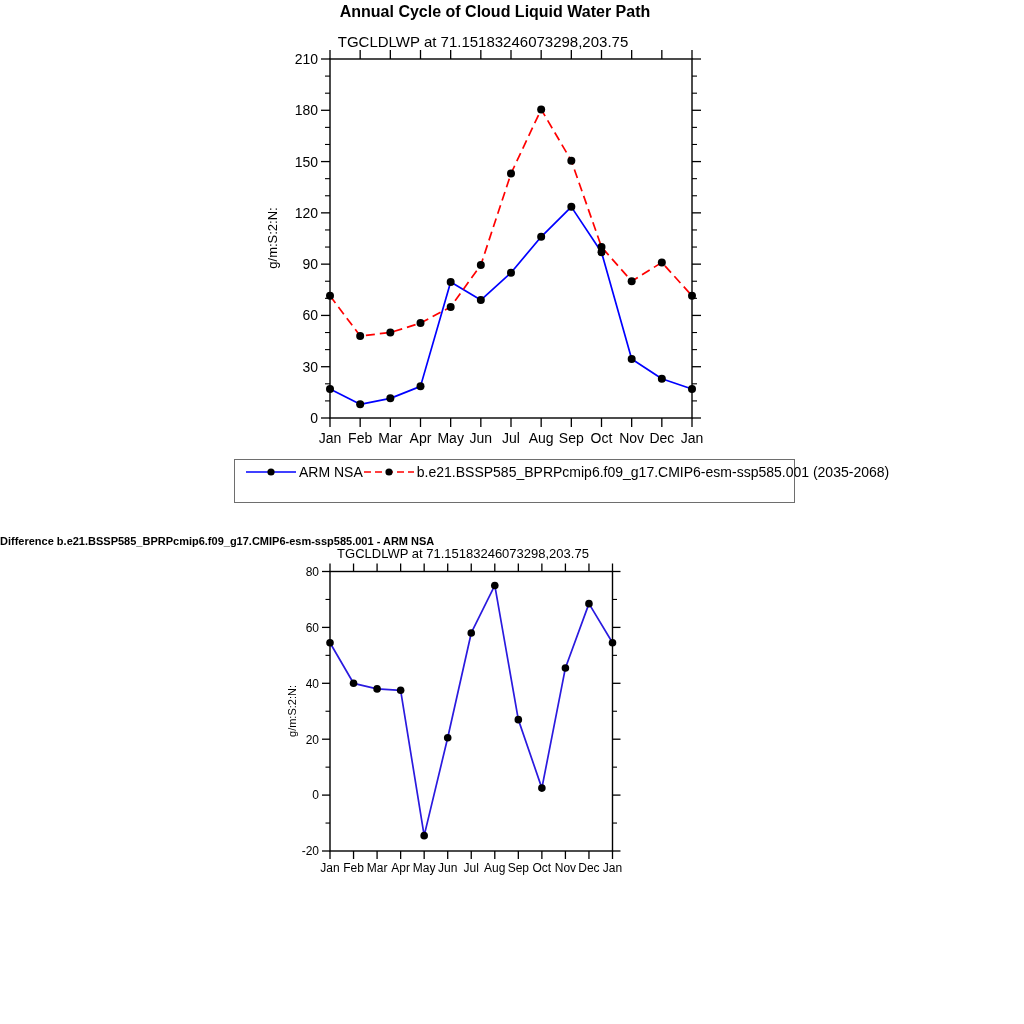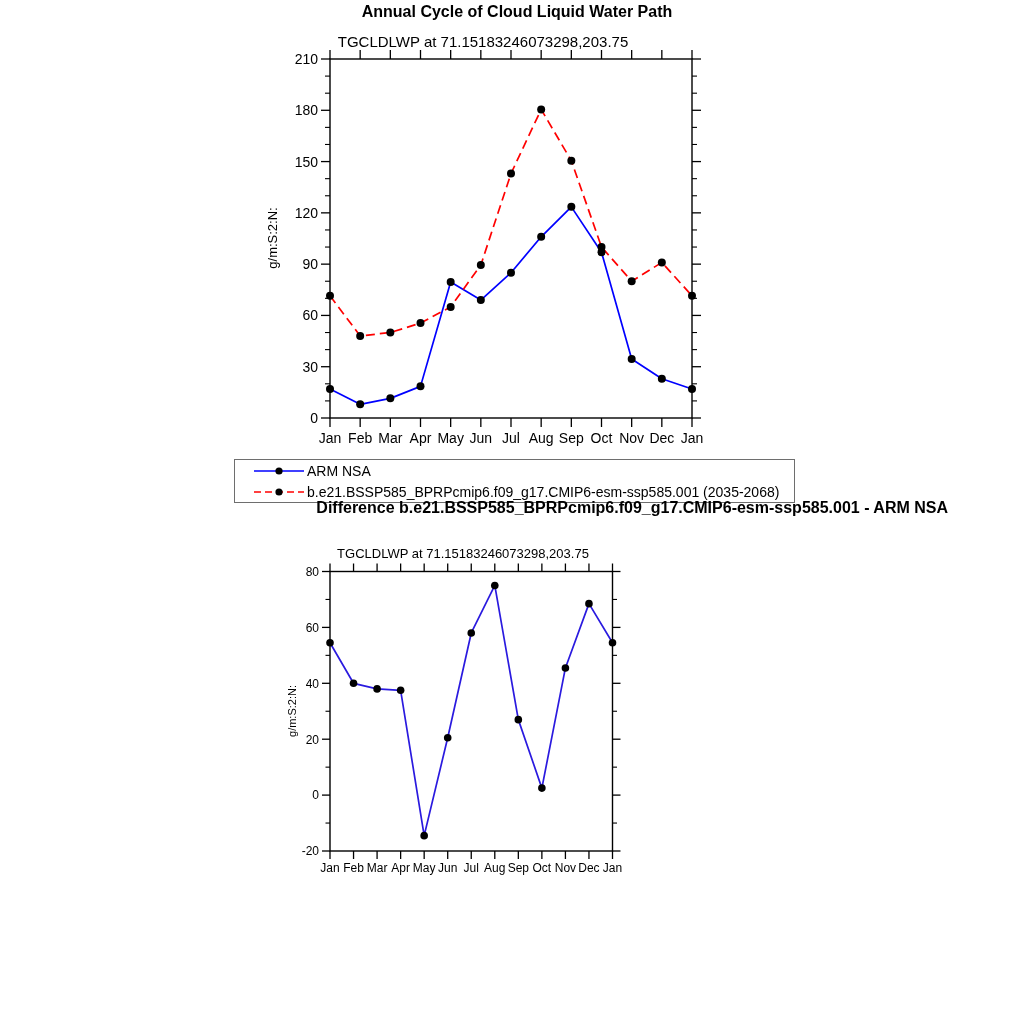--- a/index.html
+++ b/index.html
@@ -1,29 +1,29 @@
 <!DOCTYPE html>
 <html><head>
 <meta charset="utf-8">
 <style>
   html,body{margin:0;padding:0;background:#ffffff;}
   body{width:1024px;height:1024px;position:relative;overflow:hidden;
        font-family:"Liberation Sans",sans-serif;color:#000;}
   .abs{position:absolute;}
-  .title1{left:0;top:3px;width:990px;text-align:center;font-size:16px;font-weight:bold;padding-left:22px;}
+  .title1{left:0;top:3px;width:990px;text-align:center;font-size:16px;font-weight:bold;}
   .subtitle1{left:0;top:33px;width:966px;text-align:center;font-size:15px;}
-  .title2{left:0;top:499px;width:948px;text-align:right;font-size:16px;font-weight:bold;}
+  .title2{left:0;top:535px;width:948px;text-align:left;font-size:11px;font-weight:bold;}
   .subtitle2{left:0;top:546px;width:926px;text-align:center;font-size:13px;}
   .ylab{white-space:nowrap;transform:translate(-50%,-50%) rotate(-90deg);}
   #ylabel1{left:272px;top:238px;font-size:13px;}
   #ylabel2{left:292px;top:711px;font-size:11px;}
   #plot-svg{left:0;top:0;width:1024px;height:1024px;}
   svg text{fill:#000;font-family:"Liberation Sans",sans-serif;}
   .legend{left:234px;top:459px;width:561px;height:44px;border:1px solid #6e6e6e;
-          box-sizing:border-box;padding:1px 0 0 18px;display:flex;flex-direction:column;}
+          box-sizing:border-box;padding:1px 0 0 10px;display:flex;}
   .legend-row{height:21px;display:flex;align-items:center;}
   .legend-row svg{width:52px;height:12px;flex:0 0 52px;}
   .legend-label{font-size:14px;white-space:nowrap;margin-left:2px;}
   .leg-line{stroke-width:1.7;}
   .leg-line.dashed{stroke-dasharray:7,4;}
 </style>
 </head>
 <body>
 
 <div class="abs title1">Annual Cycle of Cloud Liquid Water Path</div>

